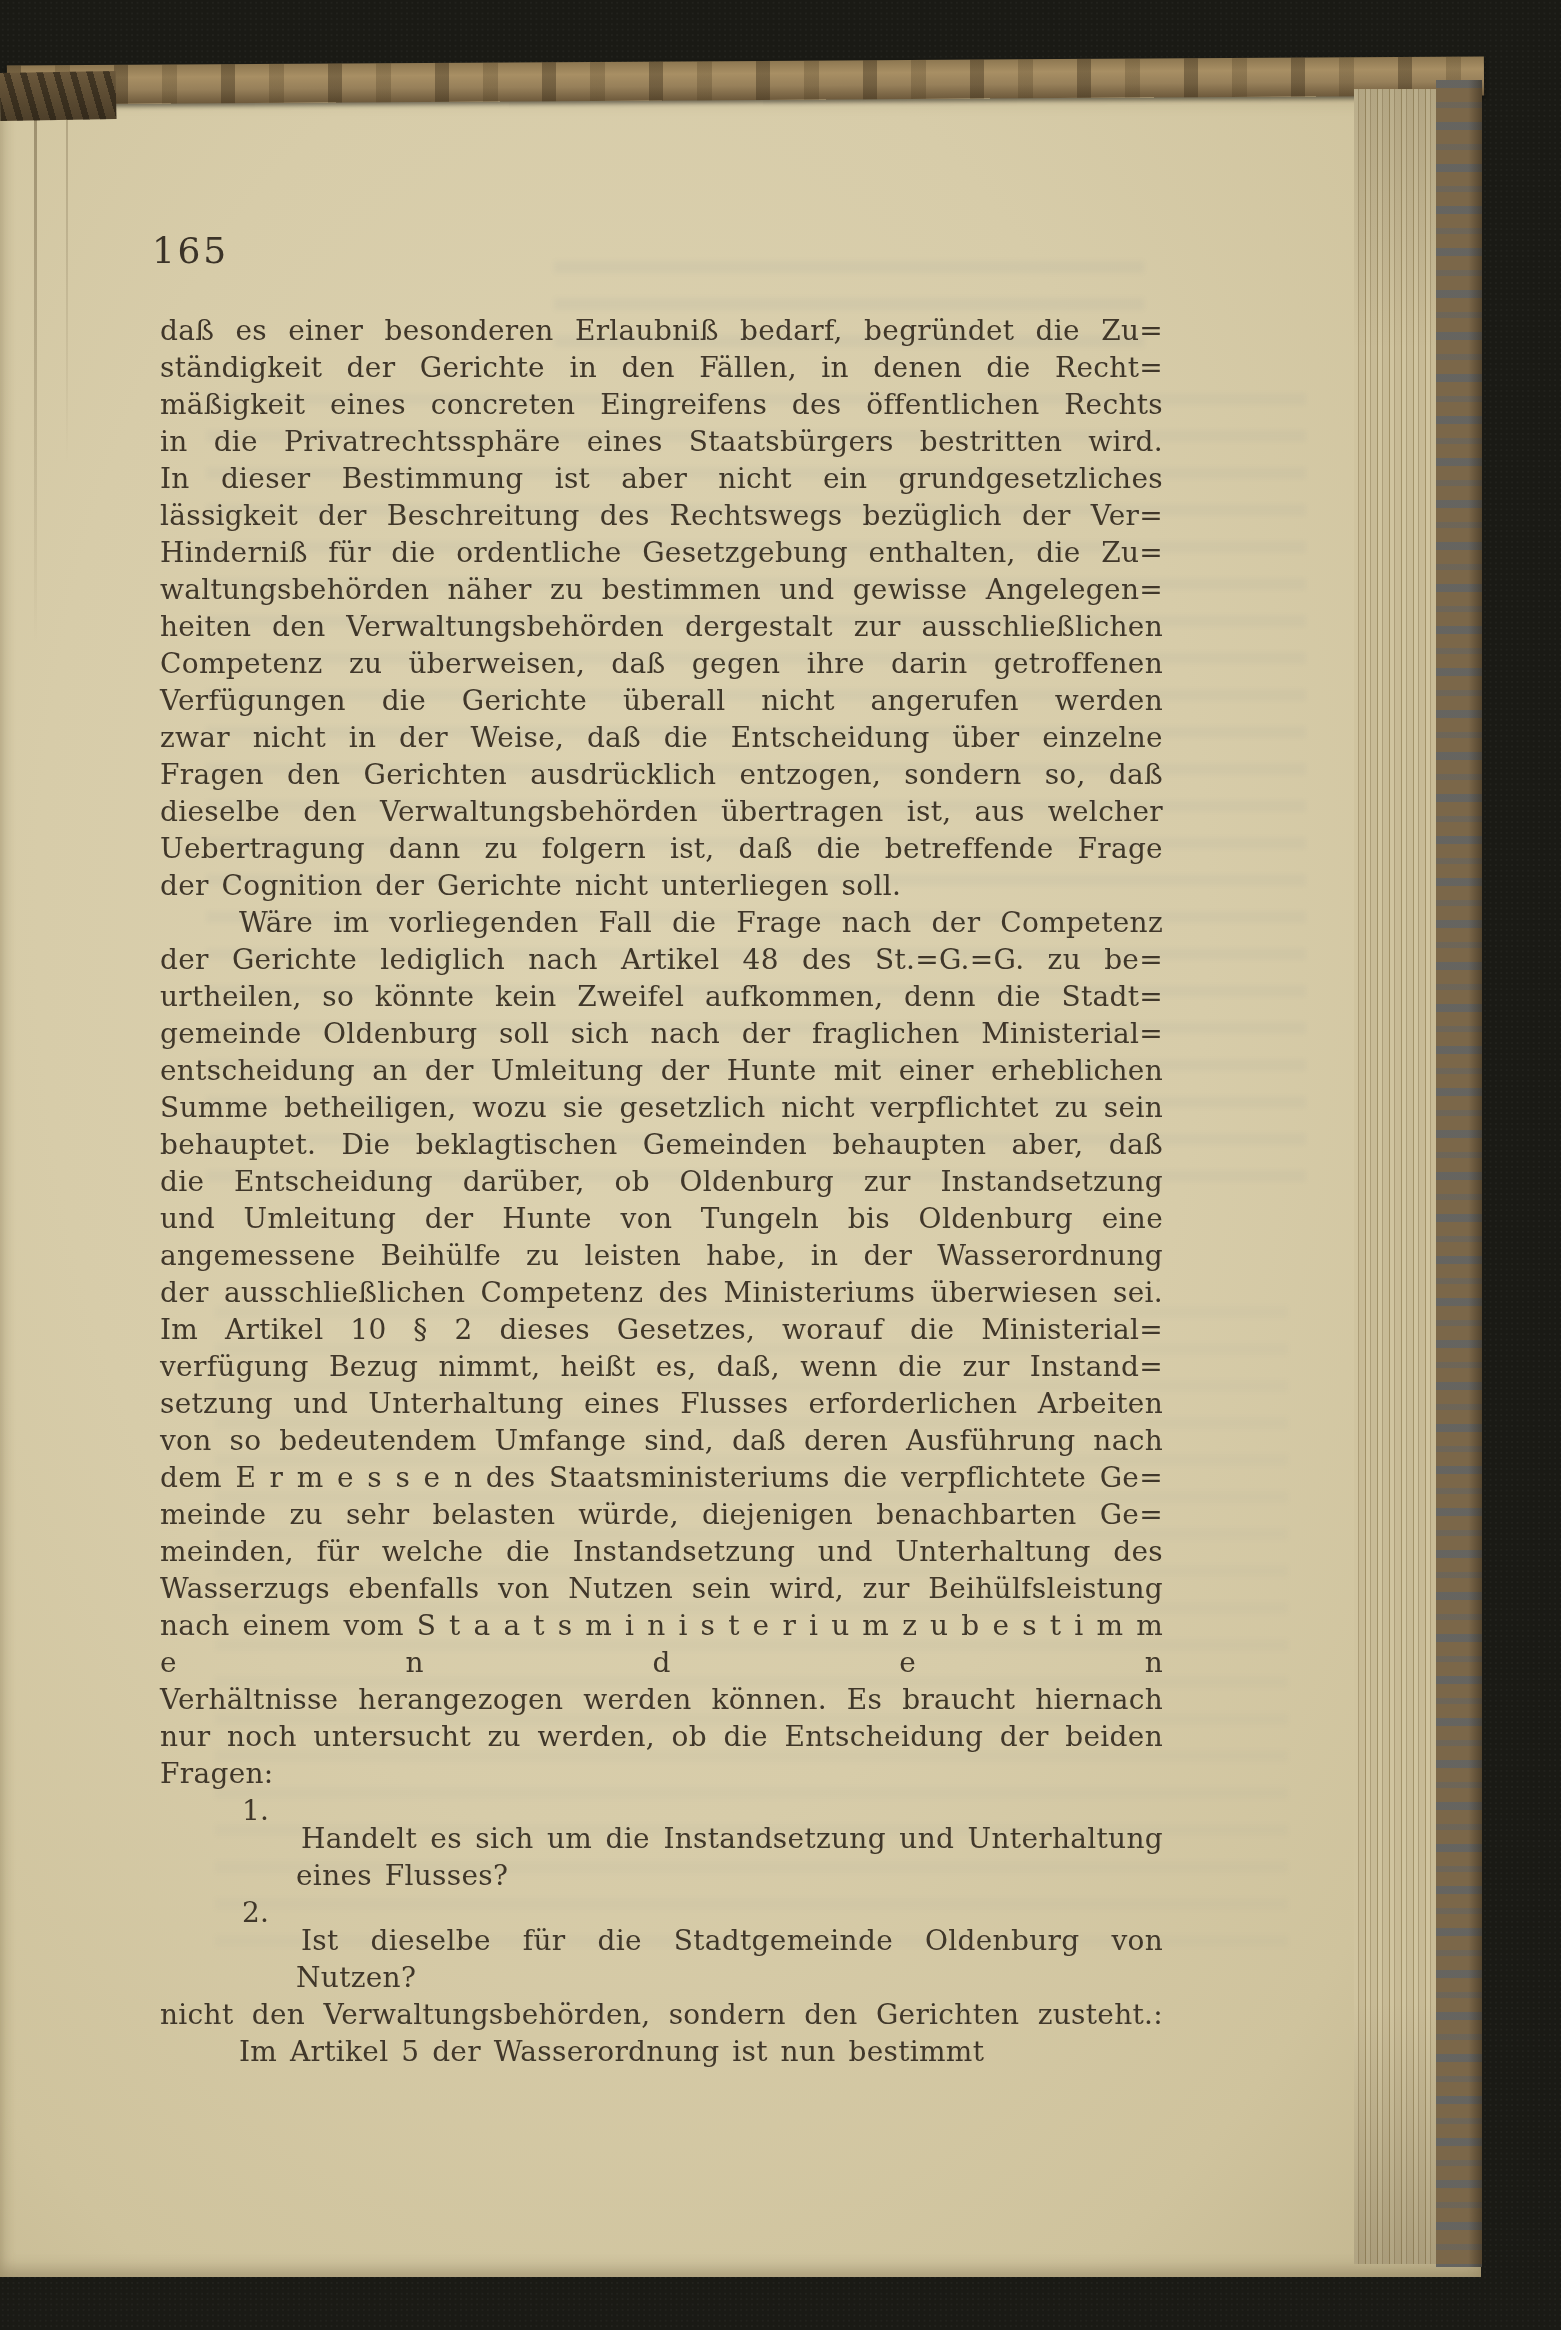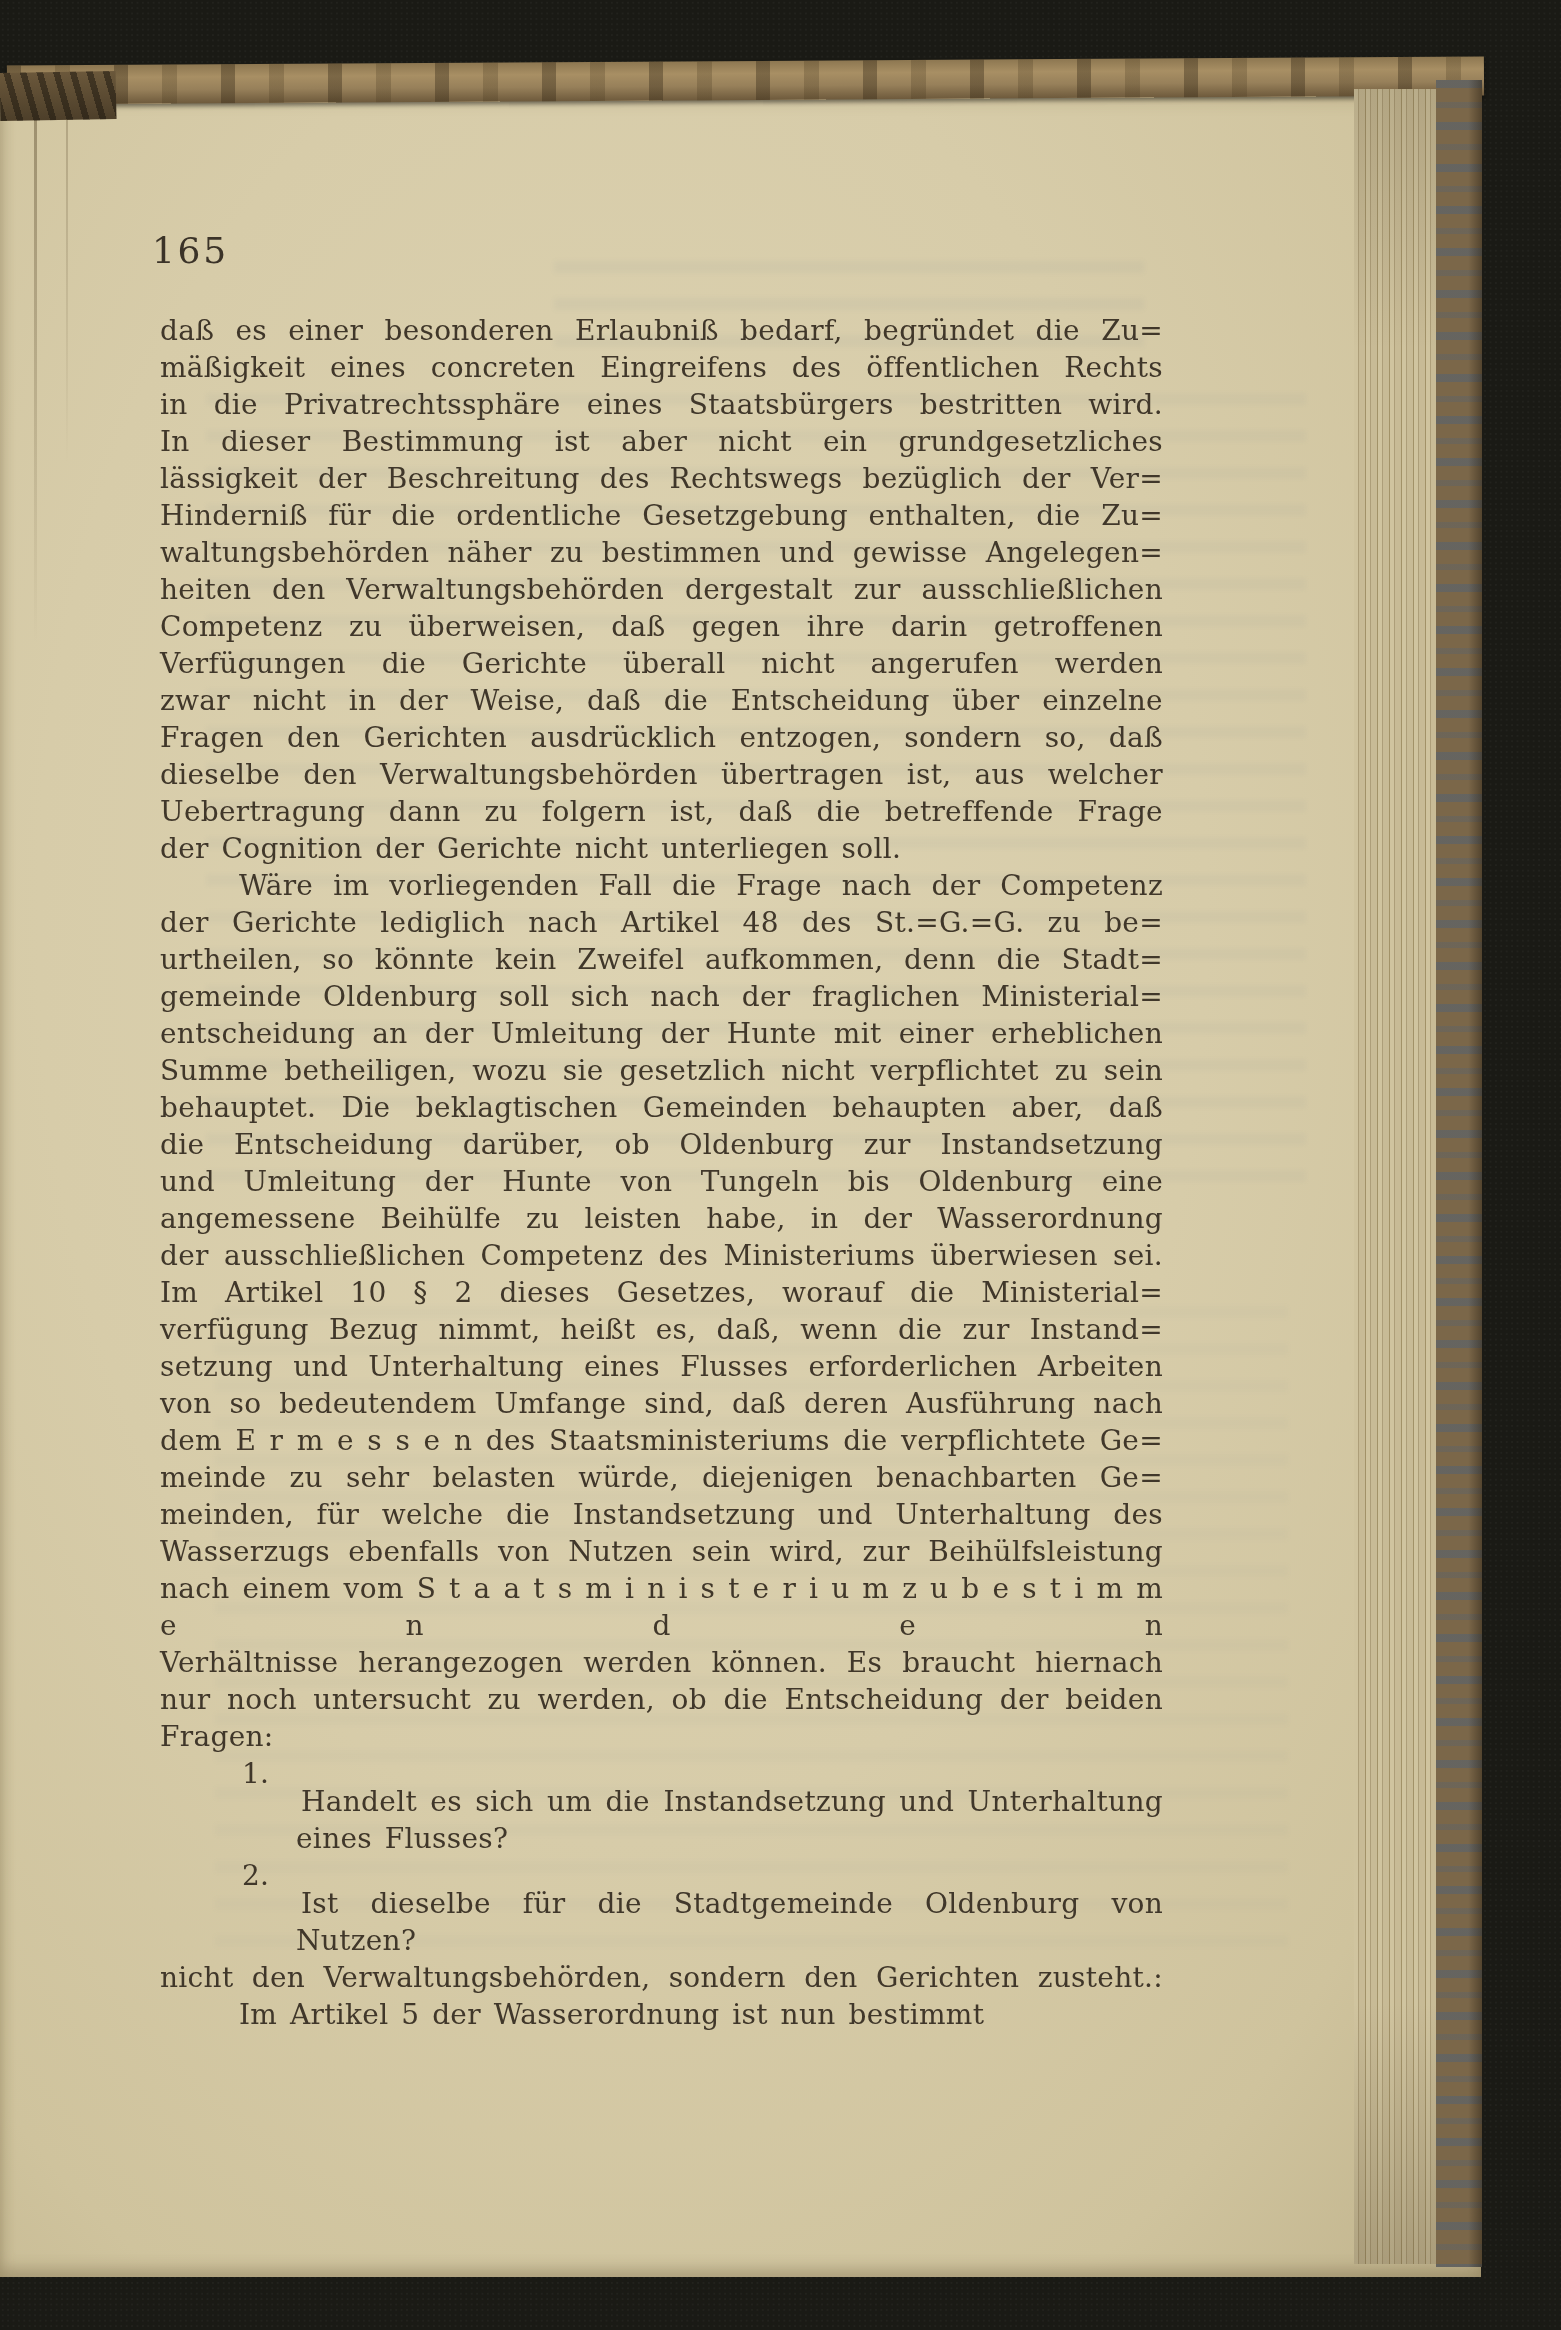--- a/index.html
+++ b/index.html
@@ -85,20 +85,21 @@
   <div class="ghost g0"></div>
   <div class="ghost g1"></div>
   <div class="ghost g2"></div>
   <div class="top-edge"></div>
   <div class="top-edge-chunk"></div>
   <div class="fore-stack"></div>
   <div class="fore-marbled"></div>
   <div class="page-number">165</div>
   <div class="text-block">
       <div class="line">daß es einer besonderen Erlaubniß bedarf, begründet die Zu=</div>
+      <div class="line">ständigkeit der Gerichte in den Fällen, in denen die Recht=</div>
       <div class="line">mäßigkeit eines concreten Eingreifens des öffentlichen Rechts</div>
       <div class="line">in die Privatrechtssphäre eines Staatsbürgers bestritten wird.</div>
       <div class="line">In dieser Bestimmung ist aber nicht ein grundgesetzliches</div>
       <div class="line">lässigkeit der Beschreitung des Rechtswegs bezüglich der Ver=</div>
       <div class="line">Hinderniß für die ordentliche Gesetzgebung enthalten, die Zu=</div>
       <div class="line">waltungsbehörden näher zu bestimmen und gewisse Angelegen=</div>
       <div class="line">heiten den Verwaltungsbehörden dergestalt zur ausschließlichen</div>
       <div class="line">Competenz zu überweisen, daß gegen ihre darin getroffenen</div>
       <div class="line">Verfügungen die Gerichte überall nicht angerufen werden</div>
       <div class="line">zwar nicht in der Weise, daß die Entscheidung über einzelne</div>

